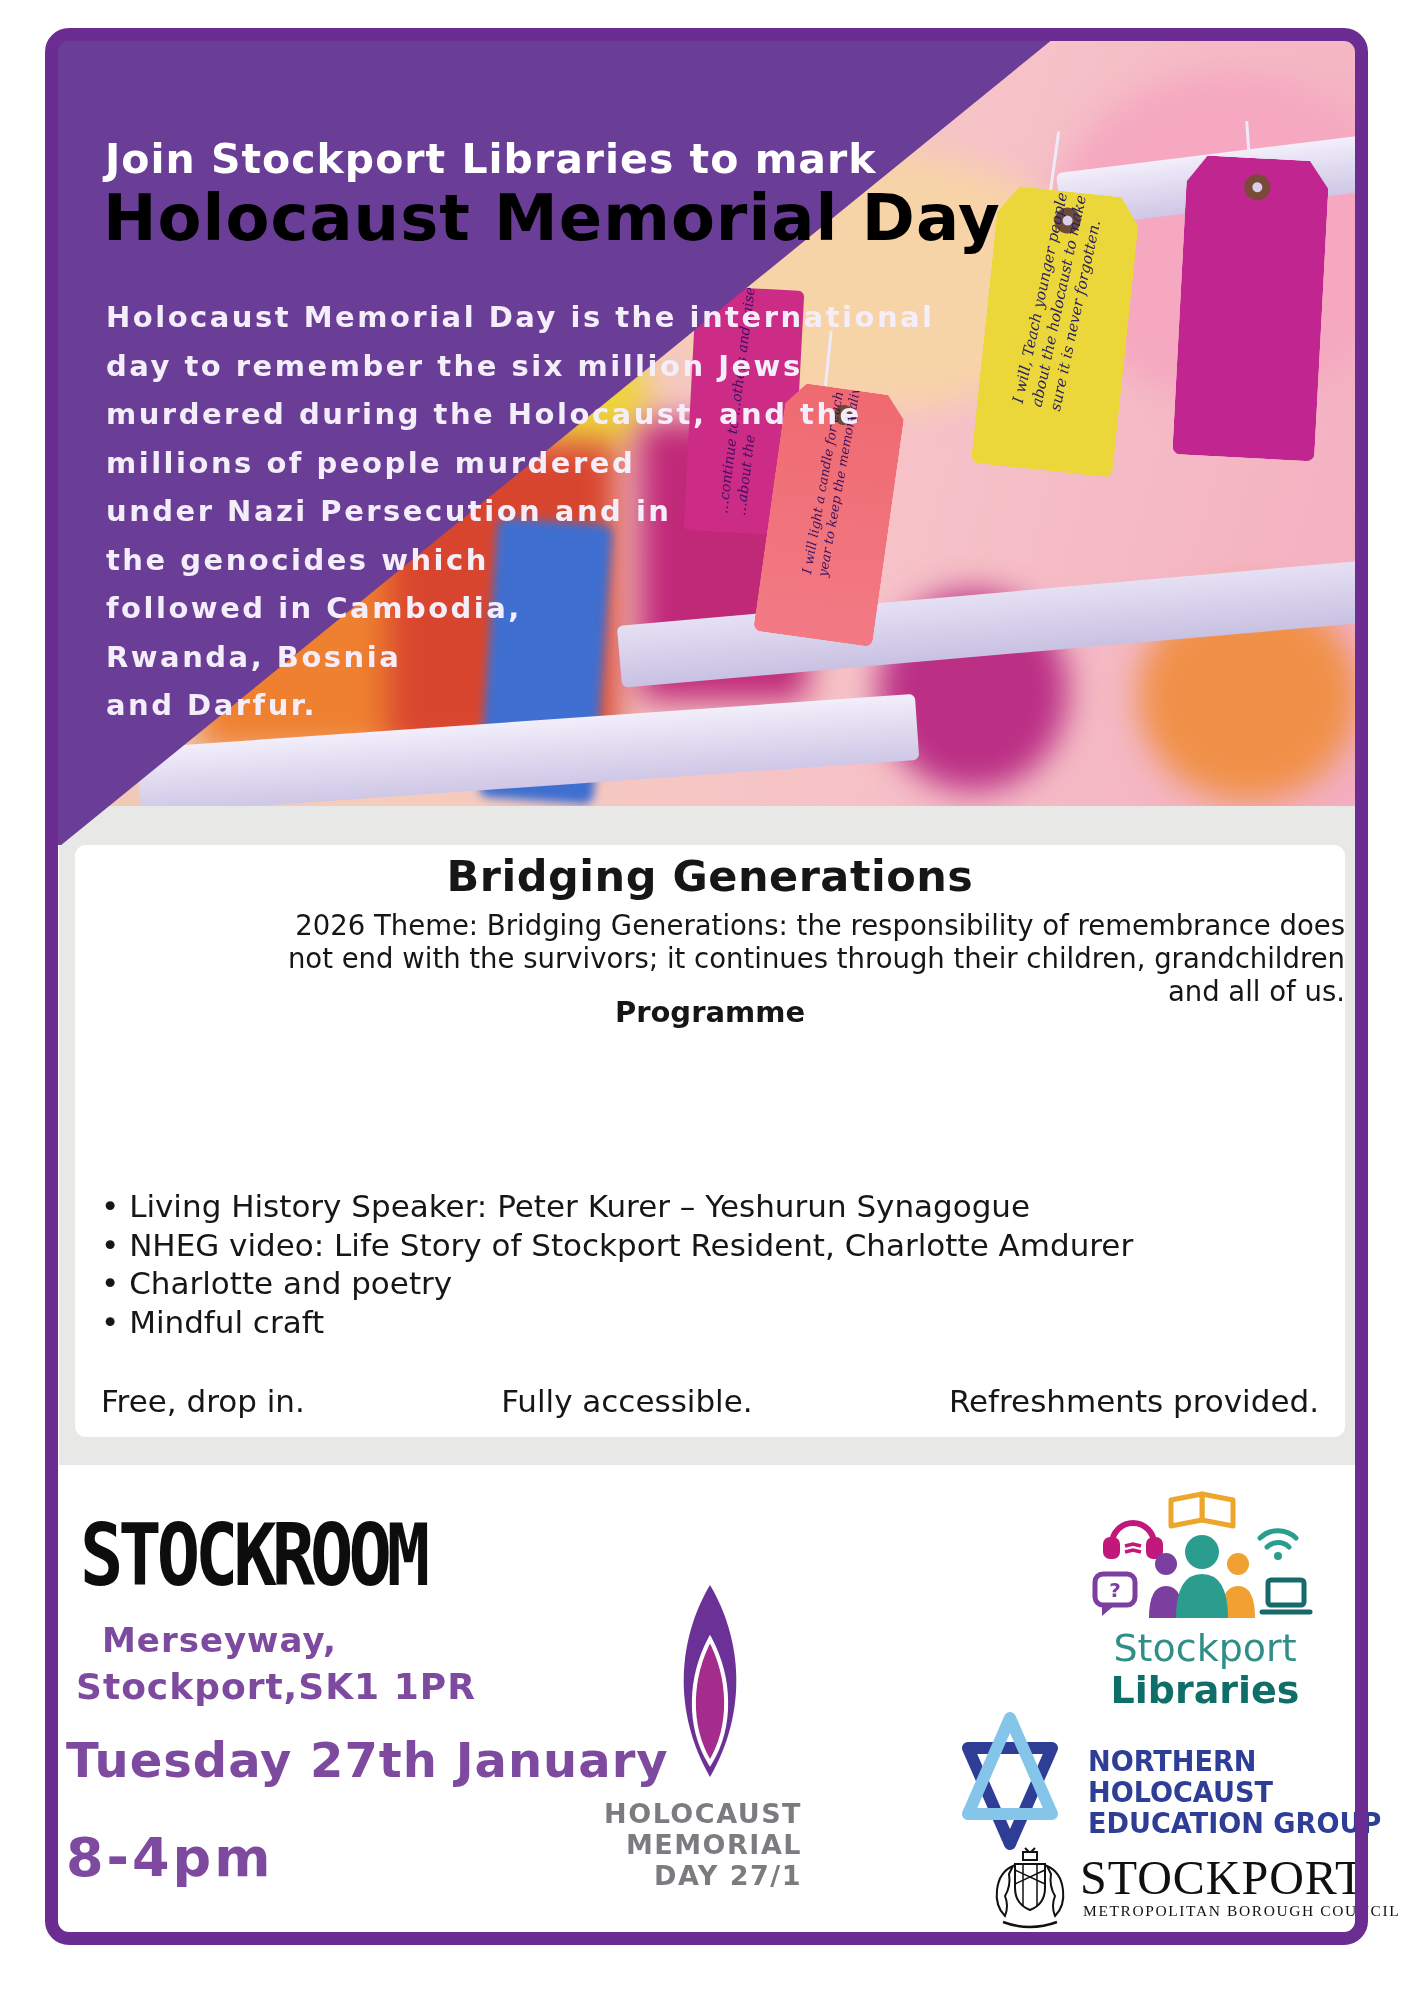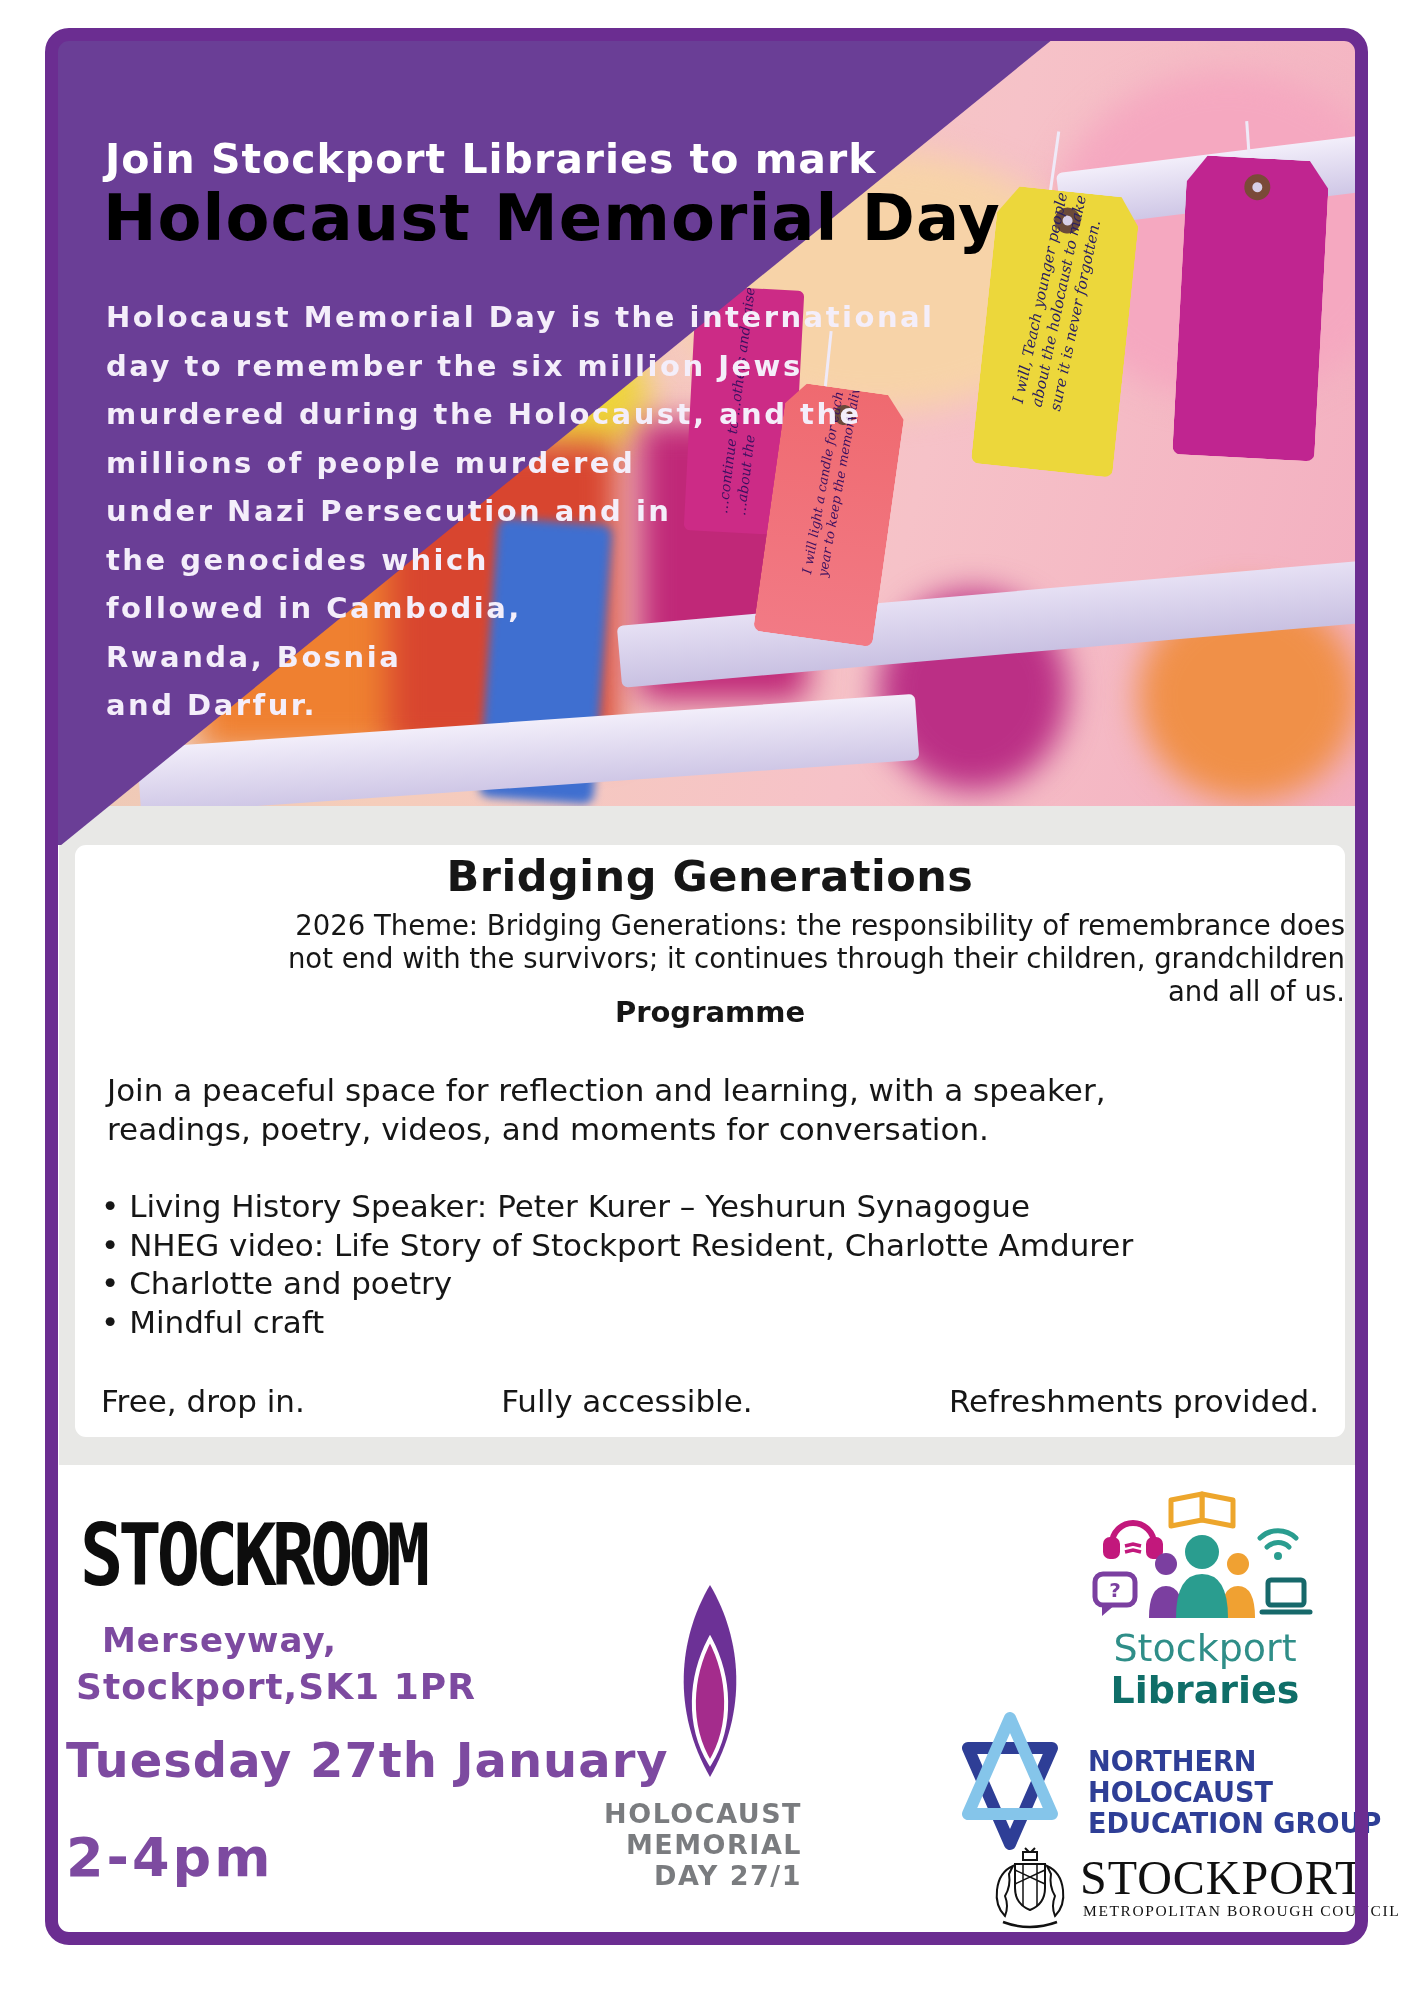--- a/index.html
+++ b/index.html
@@ -124,43 +124,39 @@
 
   <div class="abs mid">
     <div class="whitebox">
       <div class="bg-title">Bridging Generations</div>
       <div class="bg-theme">
         <div>2026 Theme: Bridging Generations: the responsibility of remembrance does</div>
         <div>not end with the survivors; it continues through their children, grandchildren</div>
         <div>and all of us.</div>
       </div>
       <div class="bg-prog">Programme</div>
-      <div class="bg-intro">
-        <div>Join a peaceful space for reflection and learning, with a speaker,</div>
-        <div>readings, poetry, videos, and moments for conversation.</div>
-      </div>
       <div class="bg-bullets">
         <div>• Living History Speaker: Peter Kurer – Yeshurun Synagogue</div>
         <div>• NHEG video: Life Story of Stockport Resident, Charlotte Amdurer</div>
         <div>• Charlotte and poetry</div>
         <div>• Mindful craft</div>
       </div>
       <div class="bg-footer">
         <span>Free, drop in.</span>
         <span>Fully accessible.</span>
         <span>Refreshments provided.</span>
       </div>
     </div>
   </div>
 
   <div class="abs stockroom">STOCKROOM</div>
   <div class="abs purpletxt" style="left:102px;top:1620px;font-size:34px;letter-spacing:1px;">Merseyway,</div>
   <div class="abs purpletxt" style="left:76px;top:1666px;font-size:36px;letter-spacing:1px;">Stockport,SK1 1PR</div>
   <div class="abs purpletxt" style="left:66px;top:1732px;font-size:48px;letter-spacing:1px;">Tuesday 27th January</div>
-  <div class="abs purpletxt" style="left:66px;top:1826px;font-size:54px;letter-spacing:3px;">2-4pm</div>
+  <div class="abs purpletxt" style="left:66px;top:1826px;font-size:54px;letter-spacing:3px;">8-4pm</div>
 
   <svg class="abs" style="left:664px;top:1583px;z-index:3;" width="92" height="196" viewBox="0 0 92 196">
     <path d="M46,2 C78,56 84,128 46,194 C8,128 14,56 46,2 Z" fill="#6c3196"></path>
     <path d="M46,56 C66,94 69,142 46,180 C23,142 26,94 46,56 Z" fill="#a42c8c" stroke="#ffffff" stroke-width="4"></path>
   </svg>
   <div class="abs hmdtxt">
     <div>HOLOCAUST</div>
     <div>MEMORIAL</div>
     <div>DAY 27/1</div>
   </div>

